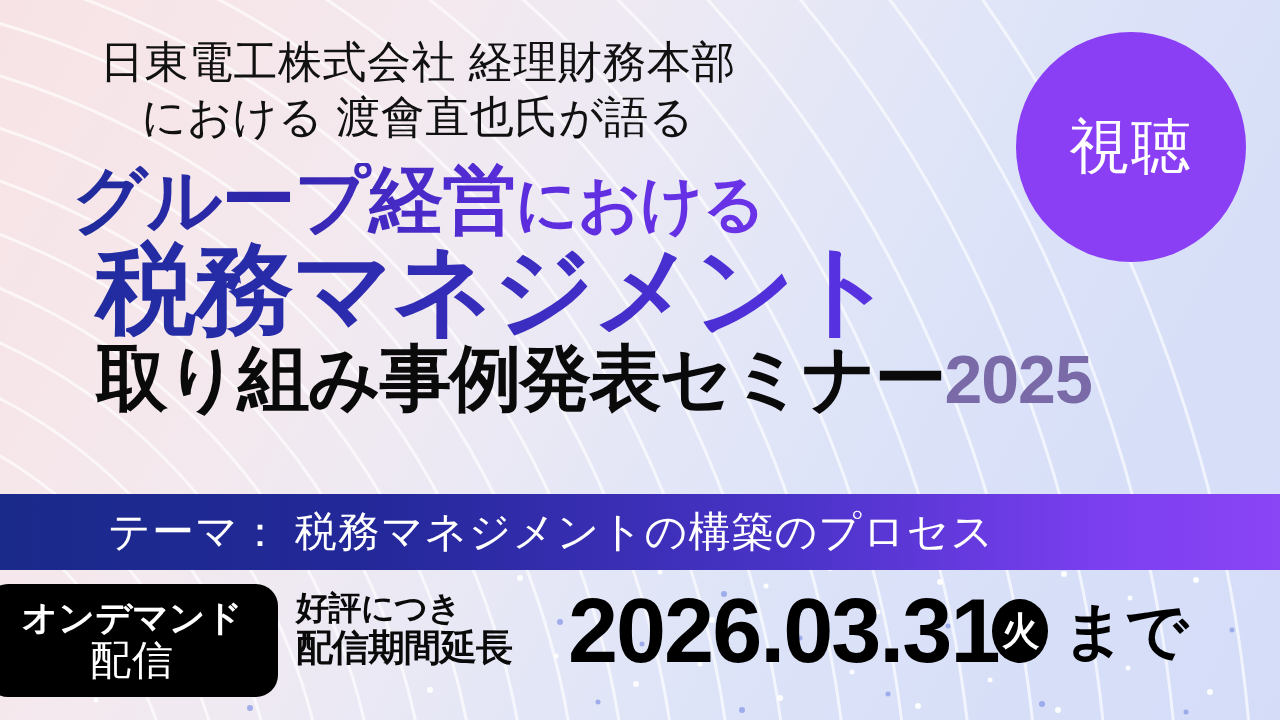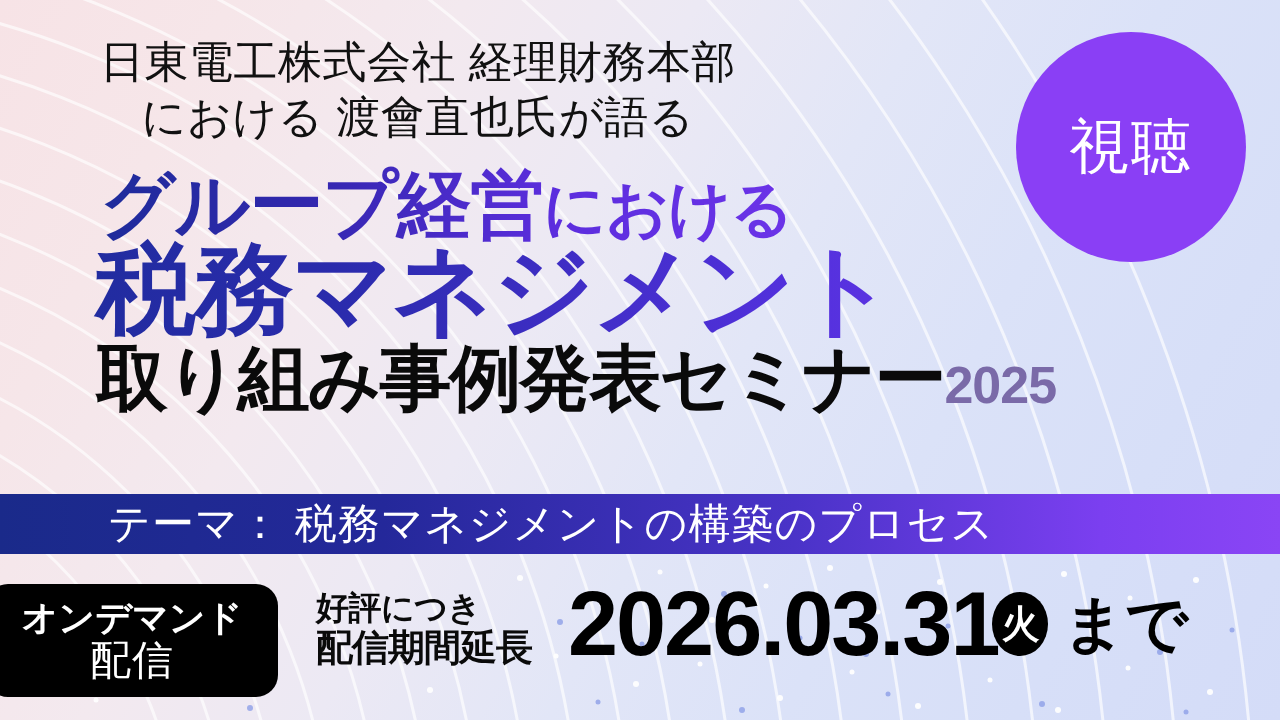--- a/index.html
+++ b/index.html
@@ -78,24 +78,25 @@
 
   
   .headline {
     position:absolute;
     left:0; top:168px;
     width:1280px;
     z-index:5;
   }
 
   .h-line1 {
-    padding-left:100px;
+    padding-left:72px;
     white-space:nowrap;
     line-height:1.0;
     font-weight:800;
+    font-family:Liberation Mono, monospace;
   }
   .h-line1 .big {
     font-size:74px;
     letter-spacing:-1px;
     background:linear-gradient(90deg,#1e2c9b 0%,#3127ad 46%,#5a2ddb 100%);
     -webkit-background-clip:text;
     background-clip:text;
     color:transparent;
   }
   .h-line1 .small {
@@ -127,32 +128,32 @@
     white-space:nowrap;
     line-height:1.0;
     font-weight:800;
   }
   .h-line3 .jp {
     font-size:72px;
     letter-spacing:-2px;
     color:#0a0a0a;
   }
   .h-line3 .yr {
-    font-size:52px;
+    font-size:68px;
     letter-spacing:-1px;
     color:#7a6aa8;
     font-weight:800;
     margin-top:47px;
   }
 
   
   .theme-band {
     position:absolute;
     left:0; top:494px;
-    width:1280px; height:60px;
+    width:1280px; height:76px;
     background:linear-gradient(90deg,#1a2a8a 0%,#24289a 30%,#4a33c8 62%,#7b3ff0 86%,#8a45f5 100%);
     display:flex;
     align-items:center;
     z-index:5;
   }
   .theme-band .theme-text {
     padding-left:108px;
     color:#ffffff;
     font-size:42px;
     font-weight:500;
@@ -183,31 +184,31 @@
   }
   .ondemand-badge .l1 {
     font-size:36px; font-weight:700; letter-spacing:0px; white-space:nowrap;
   }
   .ondemand-badge .l2 {
     font-size:41px; font-weight:400; letter-spacing:1px; white-space:nowrap;
   }
 
   .extend-note {
     position:absolute;
-    left:316px; top:20px;
+    left:296px; top:20px;
     color:#0a0a0a;
     line-height:1.12;
     white-space:nowrap;
   }
   .extend-note .n1 { display:block; font-size:33px; font-weight:600; letter-spacing:-0.5px; }
   .extend-note .n2 { display:block; font-size:37px; font-weight:800; letter-spacing:-1px; }
 
   .date-row {
     position:absolute;
-    left:568px; top:9px;
+    left:568px; top:16px;
     display:flex;
     align-items:center;
     color:#000000;
     white-space:nowrap;
   }
   .date-row .dnum {
     font-size:90px;
     font-weight:600;
     letter-spacing:-2px;
     line-height:1;

